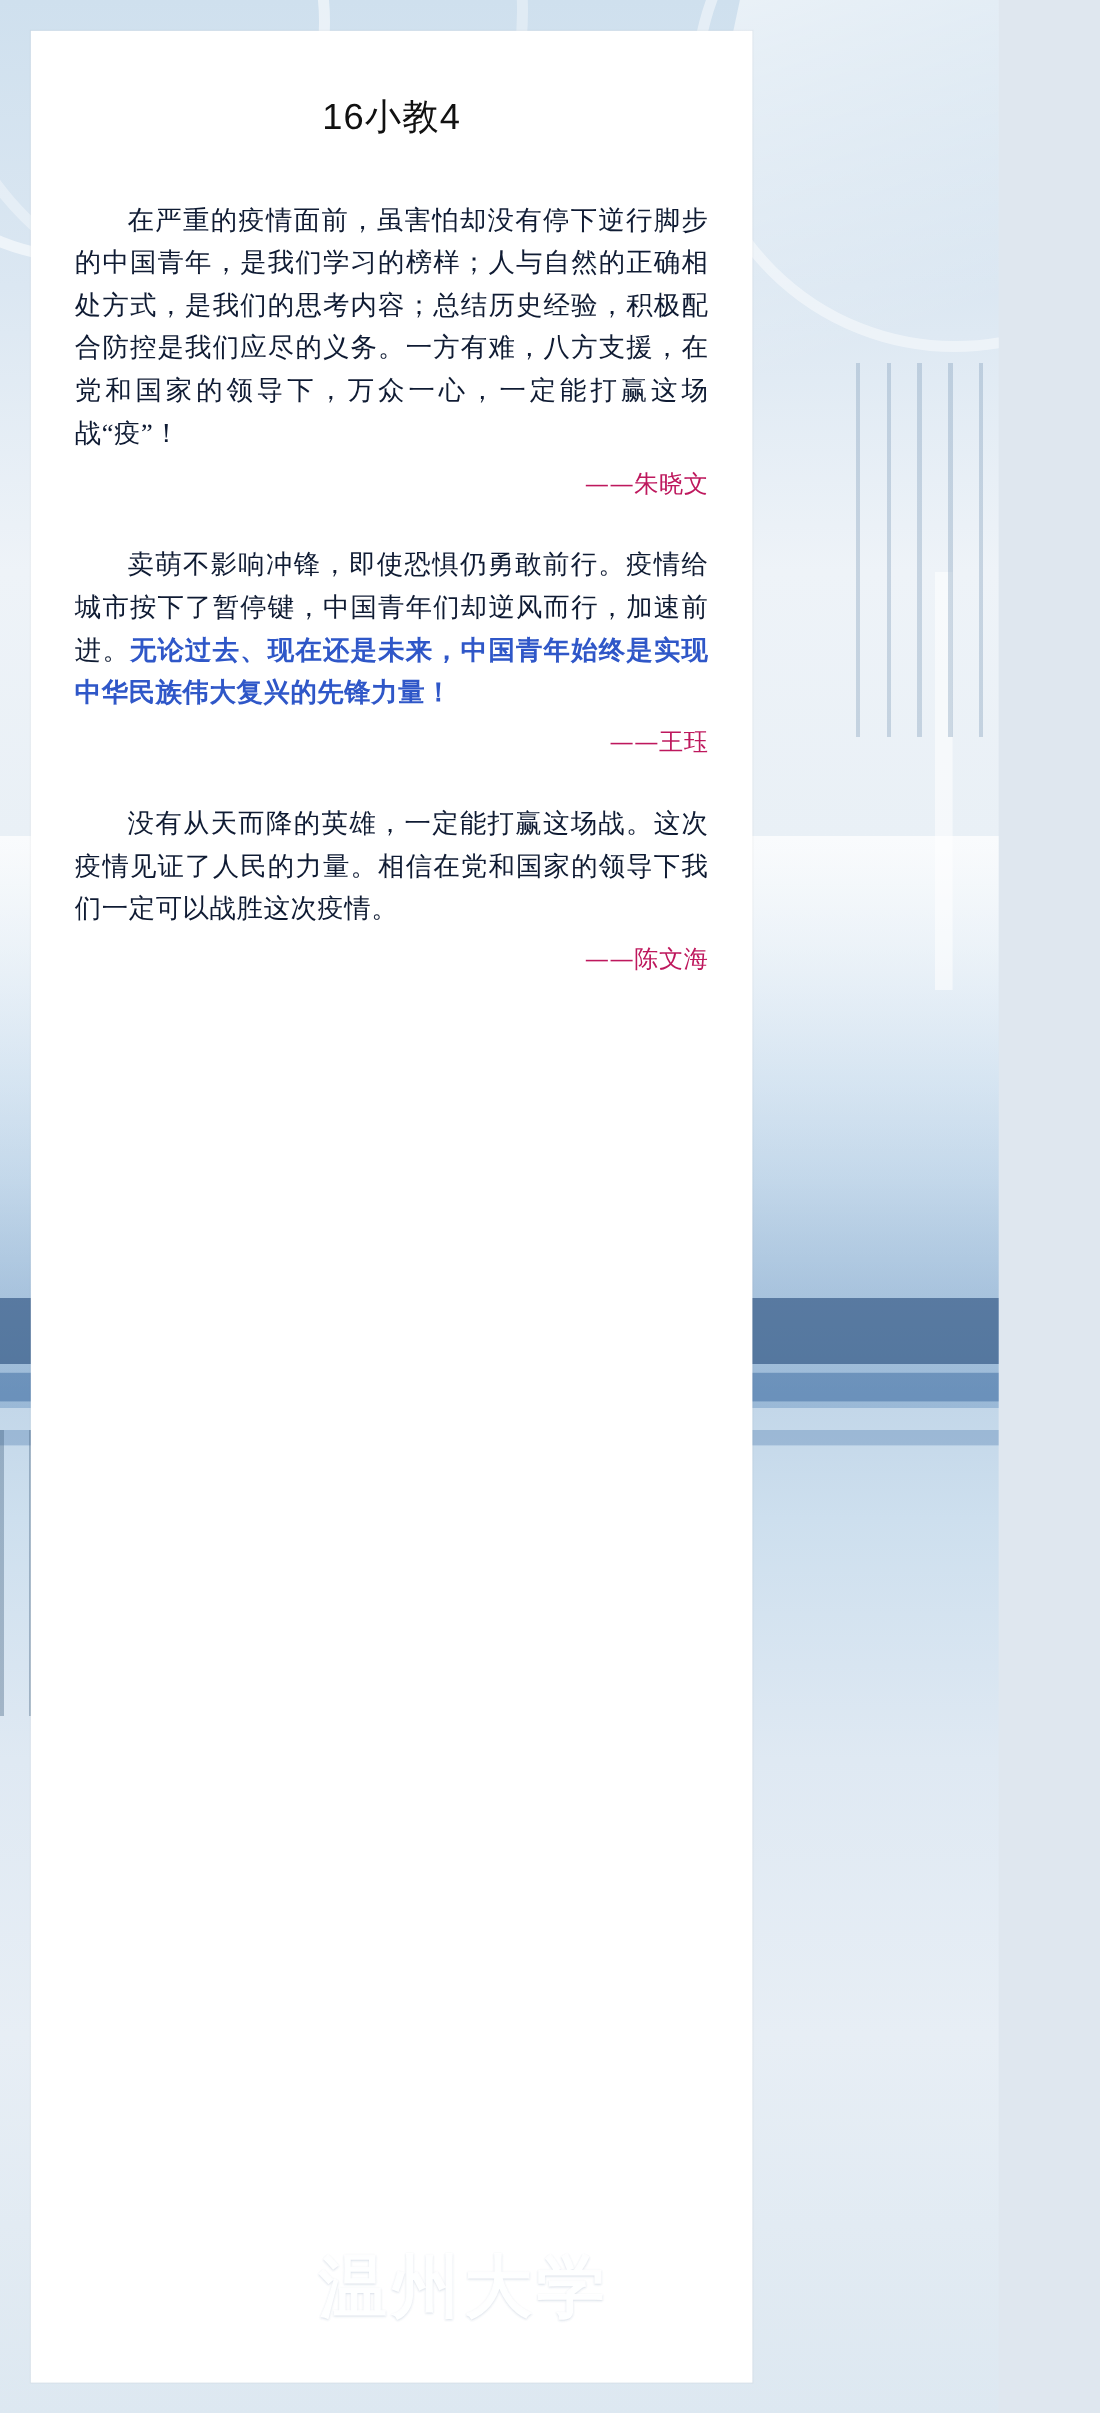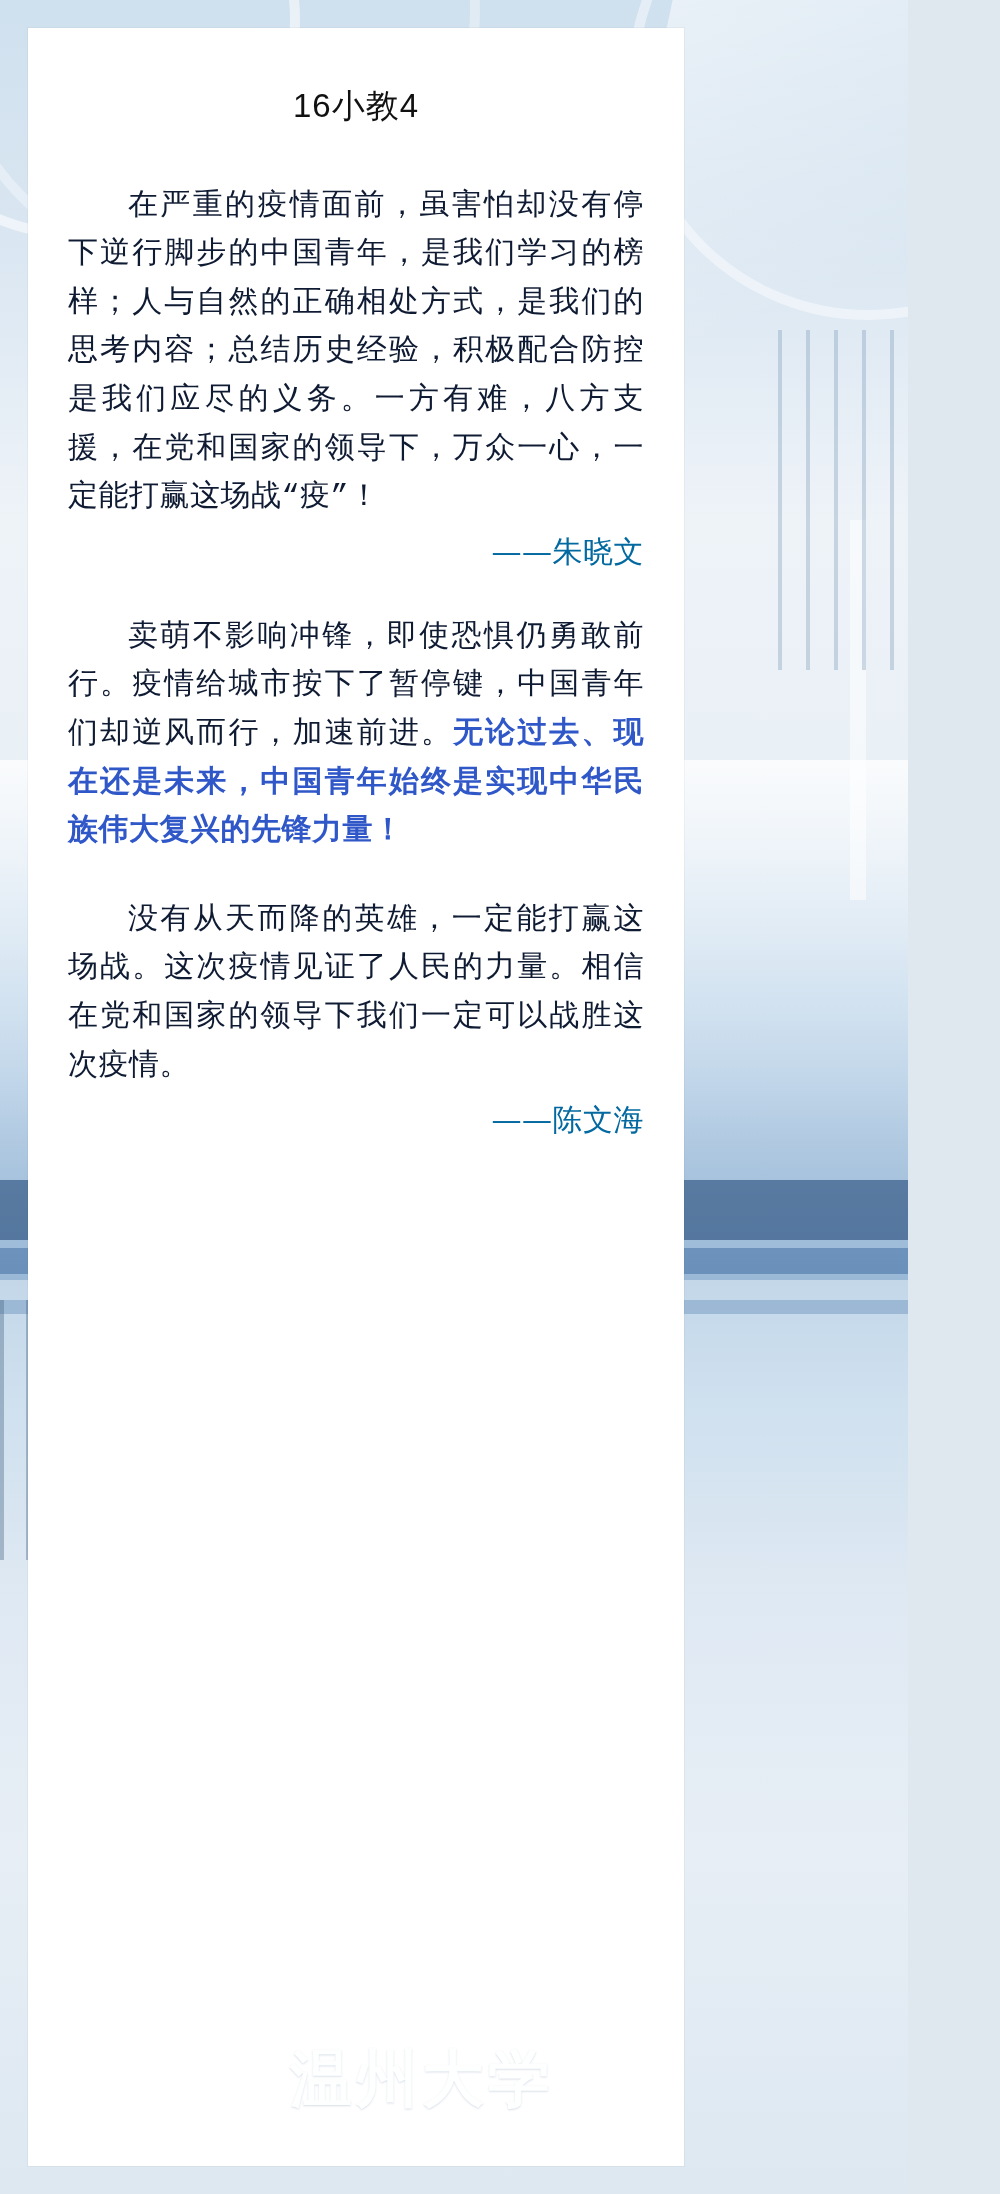--- a/index.html
+++ b/index.html
@@ -106,43 +106,43 @@
     letter-spacing: 1px;
     margin-bottom: 56px;
     font-family: "Liberation Sans", "DejaVu Sans", sans-serif;
     font-weight: 400;
   }
 
   .entry {
     margin-bottom: 40px;
   }
   .entry-text {
-    font-size: 30px;
+    font-size: 24px;
     line-height: 1.62;
     color: #0f1b33;
     text-align: justify;
     text-justify: inter-ideograph;
     text-indent: 2em;
     letter-spacing: 0.5px;
     white-space: pre-wrap;
-    font-family: Liberation Mono, monospace;
+    font-family: Liberation Serif, serif;
   }
   .entry.accent .entry-text {
     color: #2f57c8;
     font-weight: 700;
   }
   .entry.accent .entry-text .lead {
     color: #0f1b33;
     font-weight: 400;
   }
   .attrib {
     margin-top: 10px;
     text-align: right;
-    font-size: 30px;
-    color: #0369a1;
+    font-size: 22px;
+    color: #be185d;
     letter-spacing: 0.5px;
     font-family: "DejaVu Serif", "Liberation Serif", serif;
   }
 
   
   .watermark {
     position: absolute;
     left: 290px;
     bottom: 52px;
     display: flex;
@@ -212,20 +212,21 @@
 
       <div class="doc-title">16小教4</div>
 
       <div class="entry">
         <div class="entry-text">在严重的疫情面前，虽害怕却没有停下逆行脚步的中国青年，是我们学习的榜样；人与自然的正确相处方式，是我们的思考内容；总结历史经验，积极配合防控是我们应尽的义务。一方有难，八方支援，在党和国家的领导下，万众一心，一定能打赢这场战“疫”！</div>
         <div class="attrib">——朱晓文</div>
       </div>
 
       <div class="entry accent">
         <div class="entry-text"><span class="lead">卖萌不影响冲锋，即使恐惧仍勇敢前行。疫情给城市按下了暂停键，中国青年们却逆风而行，加速前进。</span><span>无论过去、现在还是未来，中国青年始终是实现中华民族伟大复兴的先锋力量！</span></div>
+        <div class="attrib">——王珏</div>
       </div>
 
       <div class="entry">
       </div>
 
       <div class="entry">
         <div class="entry-text">没有从天而降的英雄，一定能打赢这场战。这次疫情见证了人民的力量。相信在党和国家的领导下我们一定可以战胜这次疫情。</div>
         <div class="attrib">——陈文海</div>
       </div>
 

